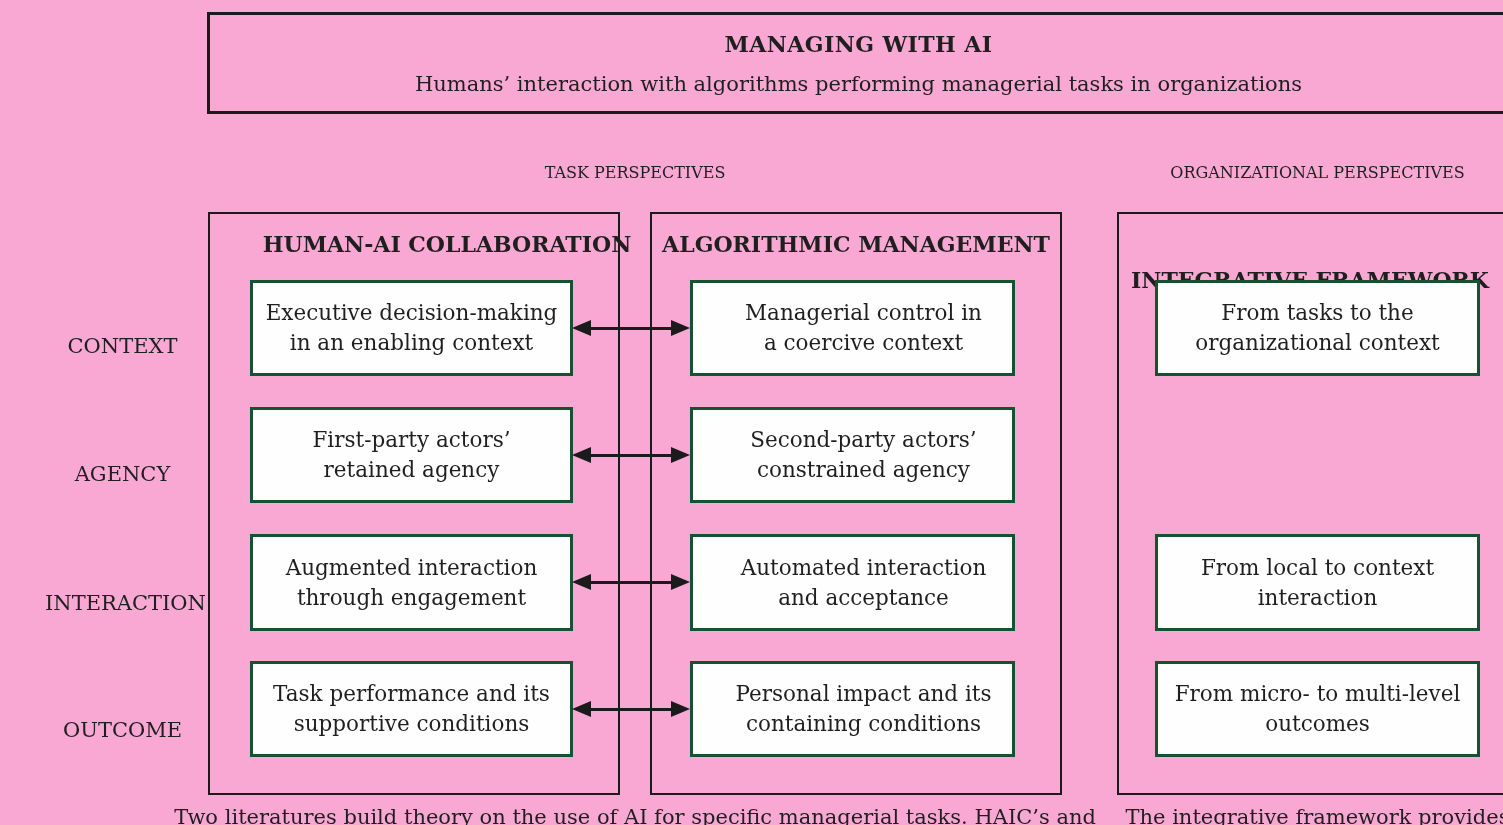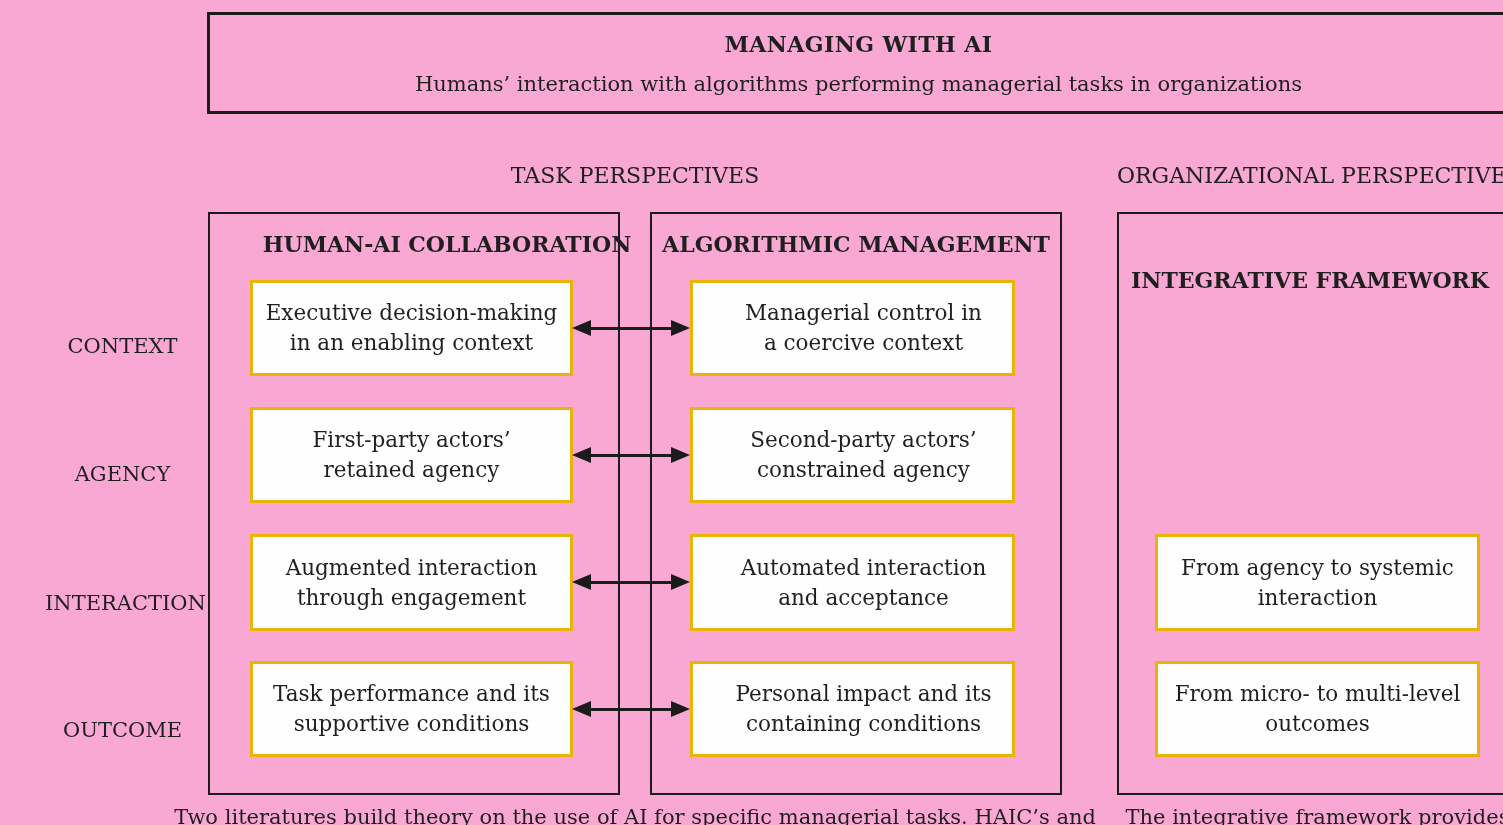--- a/index.html
+++ b/index.html
@@ -15,21 +15,21 @@
   .title-box{
     position:absolute;left:207px;top:12px;width:1303px;height:102px;
     border:3px solid #1b1b1b;box-sizing:border-box;
     display:flex;flex-direction:column;align-items:center;justify-content:center;gap:15px;
   }
   .title-box .main-title{font-weight:bold;font-size:22px;letter-spacing:.4px;}
   .title-box .subtitle{font-size:21px;}
   
   .section-label{
     position:absolute;top:163px;height:26px;
-    font-size:22px;text-align:center;white-space:nowrap;
+    font-size:16px;text-align:center;white-space:nowrap;
   }
   .section-label.task{left:208px;width:854px;}
   .section-label.org{left:1117px;width:401px;}
   
   .row-label{
     position:absolute;left:45px;width:155px;
     font-size:21px;text-align:center;white-space:nowrap;margin-top:20px;
   }
   .row-label.r1{top:314px;}
   .row-label.r2{top:442px;}
@@ -47,21 +47,21 @@
     position:absolute;top:230px;height:28px;
     font-weight:bold;font-size:22px;text-align:center;white-space:nowrap;
     display:flex;align-items:center;justify-content:center;
   }
   .col-header.c1{left:208px;width:478px;}
   .col-header.c2{left:650px;width:412px;}
   .col-header.c3{left:1117px;width:386px;margin-top:36px;}
   
   .cell{
     position:absolute;
-    border:3px solid #eab308;box-sizing:border-box;background:#fefefe;
+    border:3px solid #14532d;box-sizing:border-box;background:#fefefe;
     display:flex;align-items:center;justify-content:center;text-align:center;
     font-size:21.5px;line-height:30px;
   }
   .cell-text{white-space:pre-line;}
   .cell.c1{left:250px;width:323px;}
   .cell.c2{left:690px;width:325px;padding-left:22px;}
   .cell.c3{left:1155px;width:325px;}
   .cell.r1{top:280px;height:96px;}
   .cell.r2{top:407px;height:96px;}
   .cell.r3{top:534px;height:97px;}
@@ -138,22 +138,26 @@
     </div>
   <div class="cell c2 r3">
       <span class="cell-text">Automated interaction
 and acceptance</span>
     </div>
   <div class="cell c2 r4">
       <span class="cell-text">Personal impact and its
 containing conditions</span>
     </div>
 
+  <div class="cell c3 r1">
+      <span class="cell-text">From tasks to the
+organizational context</span>
+    </div>
   <div class="cell c3 r3">
-      <span class="cell-text">From agency to systemic
+      <span class="cell-text">From local to context
 interaction</span>
     </div>
   <div class="cell c3 r4">
       <span class="cell-text">From micro- to multi-level
 outcomes</span>
     </div>
 
   <div class="arrow r1">
     <span class="head left"></span>
     <span class="line"></span>

